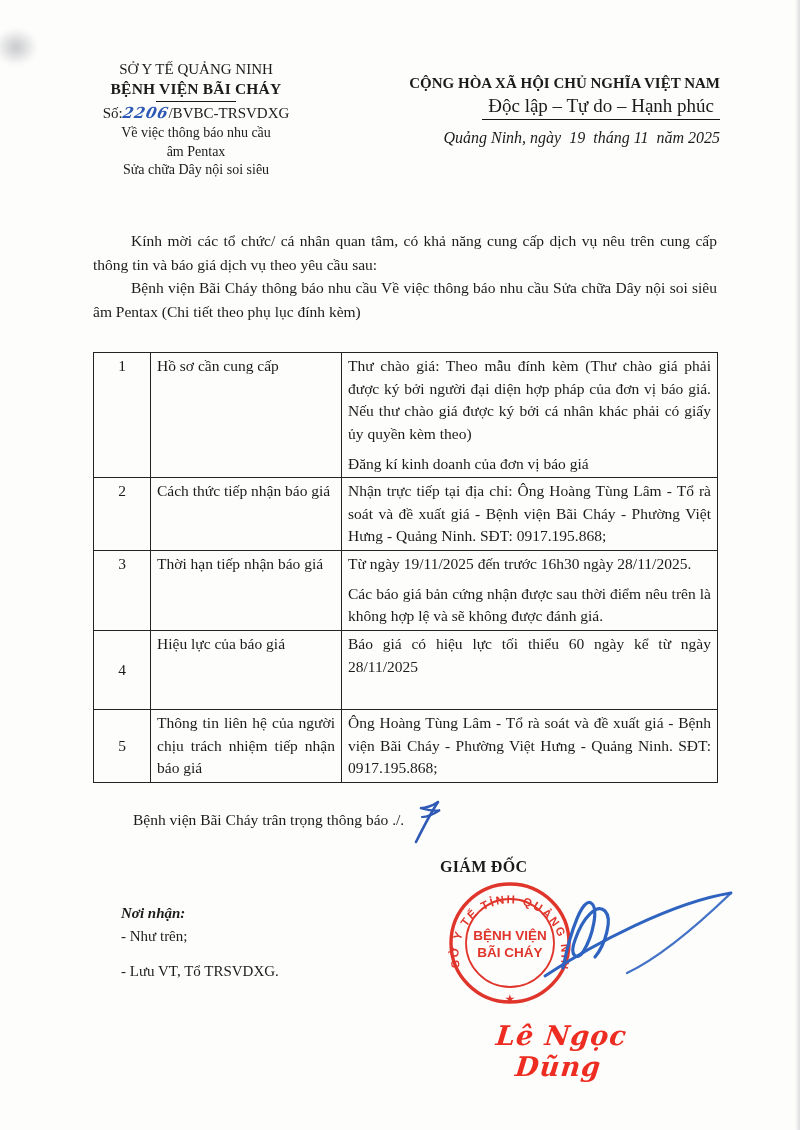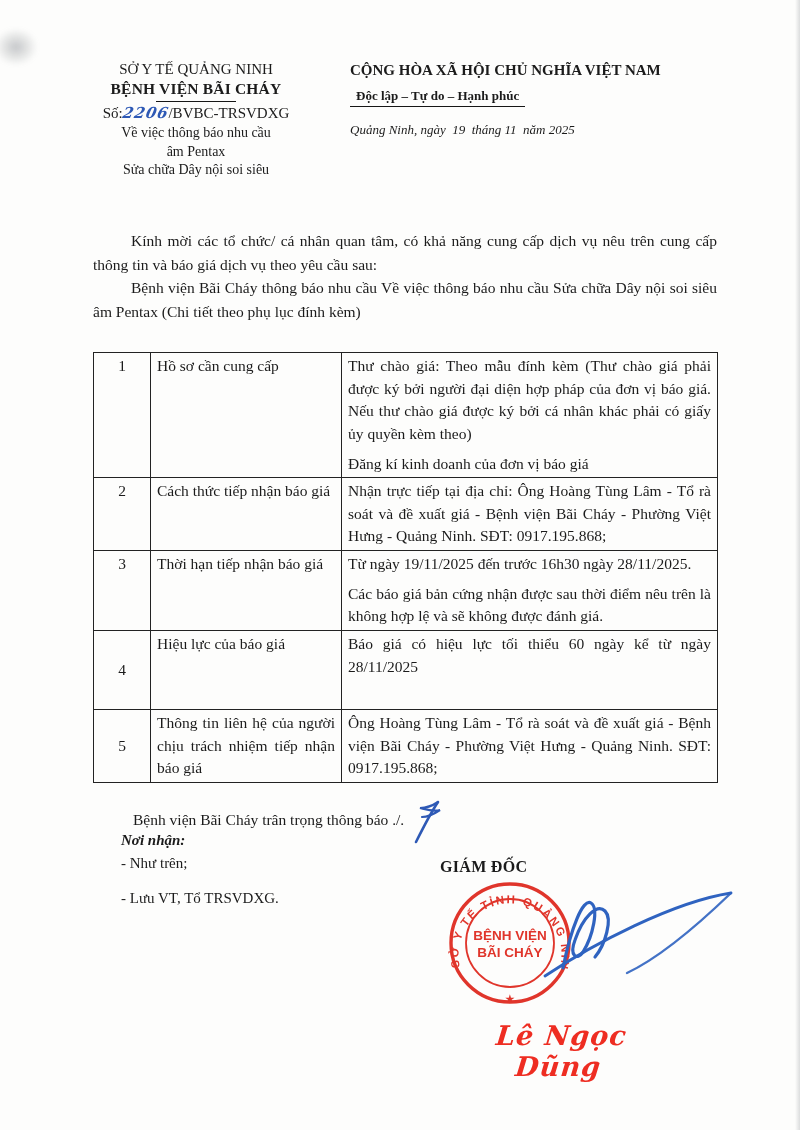--- a/index.html
+++ b/index.html
@@ -15,45 +15,45 @@
     filter:blur(2px);}
   
   .hdr-left{position:absolute;left:85px;top:60px;width:222px;text-align:center;line-height:1.28;}
   .hdr-left .dept{font-size:15px;}
   .hdr-left .org{font-size:15.5px;font-weight:bold;letter-spacing:.2px;}
   .hdr-left .org-rule{width:80px;border-bottom:1.6px solid #161616;margin:2px auto 2px;}
   .hdr-left .docno{font-size:15px;}
   .handwriting-blue{color:#2e59b5;font-style:italic;font-weight:bold;
     font-family:"DejaVu Serif",serif;letter-spacing:1px;display:inline-block;transform:skewX(-12deg);}
   .hdr-left .subject{font-size:14px;line-height:1.32;margin-top:1px;}
-  .hdr-right{position:absolute;left:350px;top:62px;width:370px;text-align:left;}
+  .hdr-right{position:absolute;left:350px;top:75px;width:370px;text-align:right;}
   .hdr-right .national{font-size:15px;font-weight:bold;}
-  .hdr-right .motto{display:inline-block;font-size:13px;font-weight:bold;
-    border-bottom:1.7px solid #161616;padding:1px 6px 2px;margin-top:8px;}
-  .hdr-right .placedate{font-size:13px;font-style:italic;margin-top:15px;white-space:pre-wrap;}
+  .hdr-right .motto{display:inline-block;font-size:19px;font-weight:normal;
+    border-bottom:1.7px solid #161616;padding:1px 6px 2px;margin-top:2px;}
+  .hdr-right .placedate{font-size:16px;font-style:italic;margin-top:9px;white-space:pre-wrap;}
   
   .body-text{position:absolute;left:93px;top:229px;width:624px;font-size:15.5px;line-height:1.52;}
   .salutation{text-align:center;margin:0 0 4px 0;}
   .body-text p.justify{margin:0;text-align:justify;text-indent:38px;}
   
   table.main{position:absolute;left:93px;top:352px;width:625px;border-collapse:collapse;
     font-size:15.5px;line-height:1.46;}
   table.main th,table.main td{border:1.6px solid #232323;padding:2px 6px;}
   table.main th{font-weight:bold;text-align:center;padding:2px 4px;}
   td.stt{width:44px;text-align:center;vertical-align:top;padding-top:5px;}
   tr.mid td.stt{vertical-align:middle;padding-top:2px;}
   td.topic{width:178px;vertical-align:top;text-align:justify;padding:4px 7px 4px 8px;}
   td.details{vertical-align:top;text-align:justify;padding:3px 9px 4px 9px;}
   td.details p{margin:0;}
   td.details p + p{margin-top:7px;}
   .tall{min-height:74px;}
   
   .closing{position:absolute;left:93px;top:811px;width:624px;font-size:15.5px;text-indent:40px;}
   .tick{position:absolute;left:408px;top:796px;}
-  .footer-left{position:absolute;left:121px;top:831px;font-size:15px;line-height:1.3;}
+  .footer-left{position:absolute;left:121px;top:904px;font-size:15px;line-height:1.3;}
   .footer-left .label{font-weight:bold;font-style:italic;margin-bottom:3px;}
   .footer-left .item{font-size:15px;margin-top:2px;}
   .footer-left .item2{font-size:15px;margin-top:16px;}
   .signer-title{position:absolute;left:440px;top:858px;width:250px;text-align:left;
     font-weight:bold;font-size:16px;letter-spacing:.3px;font-family:Liberation Serif, serif;}
   .stamp{position:absolute;left:435px;top:868px;}
   .signature{position:absolute;left:523px;top:870px;}
   .signer-name{position:absolute;left:450px;top:1020px;width:220px;text-align:center;
     color:#ee2d22;font-size:27px;font-weight:bold;font-style:italic;
     font-family:"DejaVu Serif",serif;transform:skewX(-6deg);letter-spacing:1px;}

